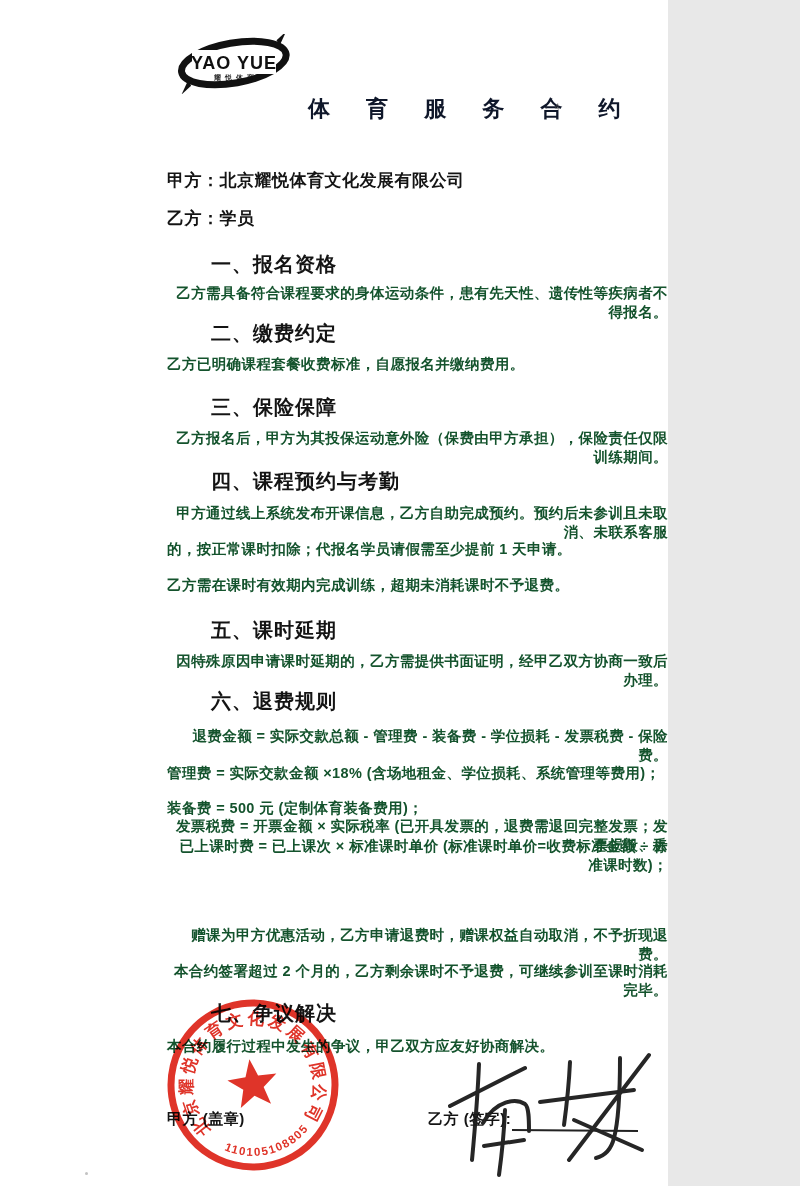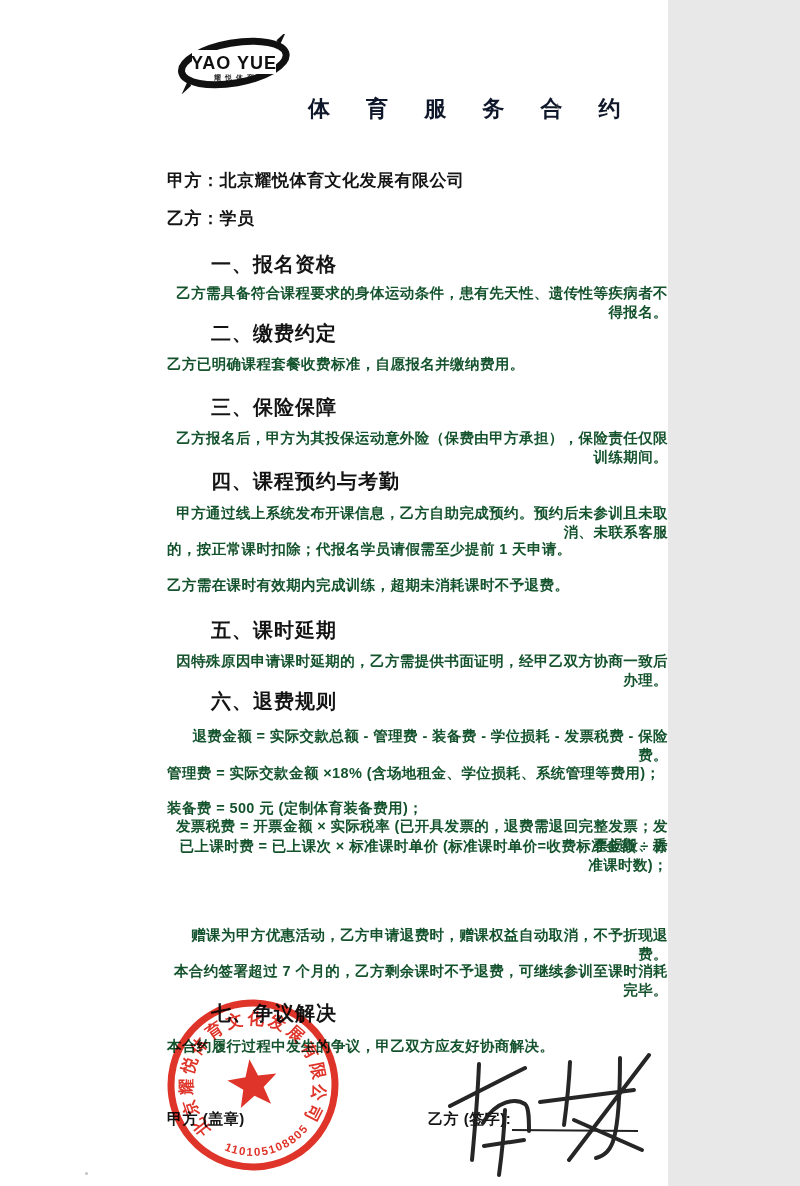--- a/index.html
+++ b/index.html
@@ -66,21 +66,21 @@
   <div class="h" style="top:617px">五、课时延期</div>
   <div class="t" style="top:652px">因特殊原因申请课时延期的，乙方需提供书面证明，经甲乙双方协商一致后办理。</div>
 
   <div class="h" style="top:688px">六、退费规则</div>
   <div class="t" style="top:727px">退费金额 = 实际交款总额 - 管理费 - 装备费 - 学位损耗 - 发票税费 - 保险费。</div>
   <div class="t" style="top:764px">管理费 = 实际交款金额 ×18% (含场地租金、学位损耗、系统管理等费用)；</div>
   <div class="t" style="top:799px">装备费 = 500 元 (定制体育装备费用)；</div>
   <div class="t" style="top:837px">已上课时费 = 已上课次 × 标准课时单价 (标准课时单价=收费标准金额 ÷ 标准课时数)；</div>
   <div class="t" style="top:817px">发票税费 = 开票金额 × 实际税率 (已开具发票的，退费需退回完整发票；发票损毁、丢</div>
   <div class="t" style="top:926px">赠课为甲方优惠活动，乙方申请退费时，赠课权益自动取消，不予折现退费。</div>
-  <div class="t" style="top:962px">本合约签署超过 7 个月的，乙方剩余课时不予退费，可继续参训至课时消耗完毕。</div>
+  <div class="t" style="top:962px">本合约签署超过 2 个月的，乙方剩余课时不予退费，可继续参训至课时消耗完毕。</div>
 
   <div class="h" style="top:1000px">七、争议解决</div>
   <div class="t" style="top:1037px">本合约履行过程中发生的争议，甲乙双方应友好协商解决。</div>
 
   <div class="siglabel" style="left:167px;top:1110px">甲方 (盖章)</div>
   <div class="siglabel" style="left:428px;top:1110px">乙方 (签字):</div>
 
   <svg class="sig-svg" width="230" height="158" viewBox="0 0 230 158">
     <title>南坡</title>
     <g fill="none" stroke="#1b1b1b" stroke-width="4" stroke-linecap="round" opacity=".95">

